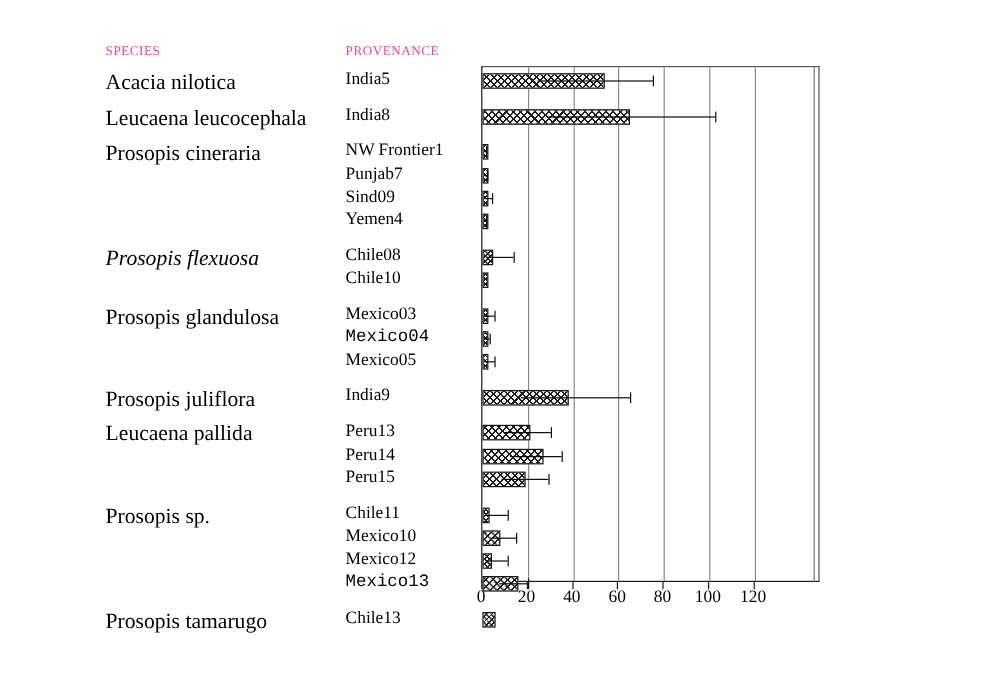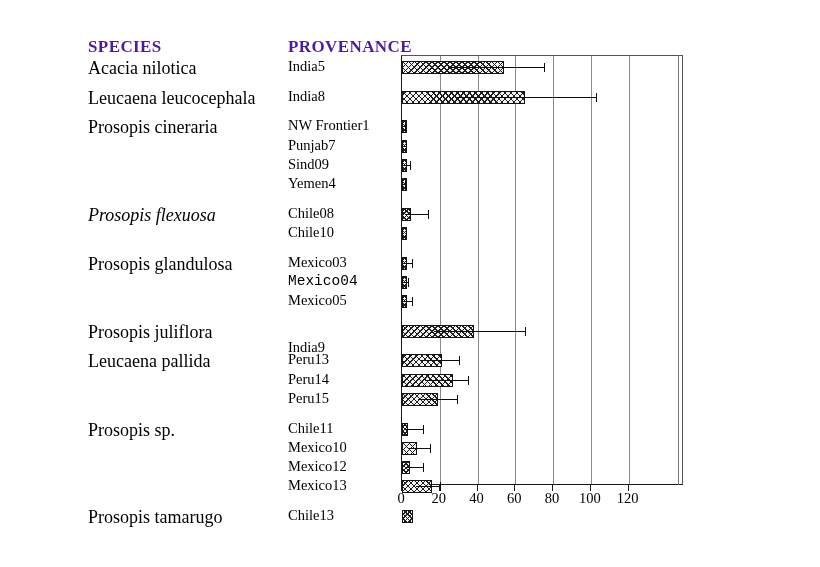--- a/index.html
+++ b/index.html
@@ -14,25 +14,25 @@
     background: #ffffff;
     font-family: "Liberation Serif", "DejaVu Serif", serif;
     color: #000000;
     overflow: hidden;
   }
 
   
   .col-header {
     position: absolute;
     font-family: "Liberation Serif", "DejaVu Serif", serif;
-    font-weight: bold;
-    font-size: 17px;
+    font-weight: normal;
+    font-size: 11px;
     letter-spacing: 0.4px;
     white-space: nowrap;
-    color: #4c1d95;
+    color: #ec4899;
   }
   #species-header { left: 88px; top: 37px; }
   #provenance-header { left: 288px; top: 37px; }
 
   
   .species-label {
     position: absolute;
     left: 88px;
     font-size: 18px;
     white-space: nowrap;
@@ -162,30 +162,30 @@
       <div class="provenance-label" style="top: 156.8px;">Sind09</div>
       <div class="provenance-label" style="top: 176px;">Yemen4</div>
       <div class="species-label" style="top: 205.7px; font-style: italic;">Prosopis flexuosa</div>
       <div class="provenance-label" style="top: 205.7px;">Chile08</div>
       <div class="provenance-label" style="top: 224.9px;">Chile10</div>
       <div class="species-label" style="top: 254.6px;">Prosopis glandulosa</div>
       <div class="provenance-label" style="top: 254.6px;">Mexico03</div>
       <div class="provenance-label" style="top: 273.8px; font-family: Liberation Mono, monospace;">Mexico04</div>
       <div class="provenance-label" style="top: 293px;">Mexico05</div>
       <div class="species-label" style="top: 322.7px;">Prosopis juliflora</div>
-      <div class="provenance-label" style="top: 340px;">India9</div>
+      <div class="provenance-label" style="top: 322px;">India9</div>
       <div class="species-label" style="top: 352.4px;">Leucaena pallida</div>
       <div class="provenance-label" style="top: 352.4px;">Peru13</div>
       <div class="provenance-label" style="top: 371.6px;">Peru14</div>
       <div class="provenance-label" style="top: 390.8px;">Peru15</div>
       <div class="species-label" style="top: 420.5px;">Prosopis sp.</div>
       <div class="provenance-label" style="top: 420.5px;">Chile11</div>
       <div class="provenance-label" style="top: 439.7px;">Mexico10</div>
       <div class="provenance-label" style="top: 458.9px;">Mexico12</div>
-      <div class="provenance-label" style="top: 478.1px;">Mexico13</div>
+      <div class="provenance-label" style="top: 478.1px; font-family: Liberation Mono, monospace;">Mexico13</div>
       <div class="species-label" style="top: 507.8px;">Prosopis tamarugo</div>
       <div class="provenance-label" style="top: 507.8px;">Chile13</div>
     </div>
 
   <div id="plot">
     <div id="gridlines-layer">
         <div class="gridline" style="left: 37.7667px;"></div>
         <div class="gridline" style="left: 75.5333px;"></div>
         <div class="gridline" style="left: 113.3px;"></div>
         <div class="gridline" style="left: 151.067px;"></div>

